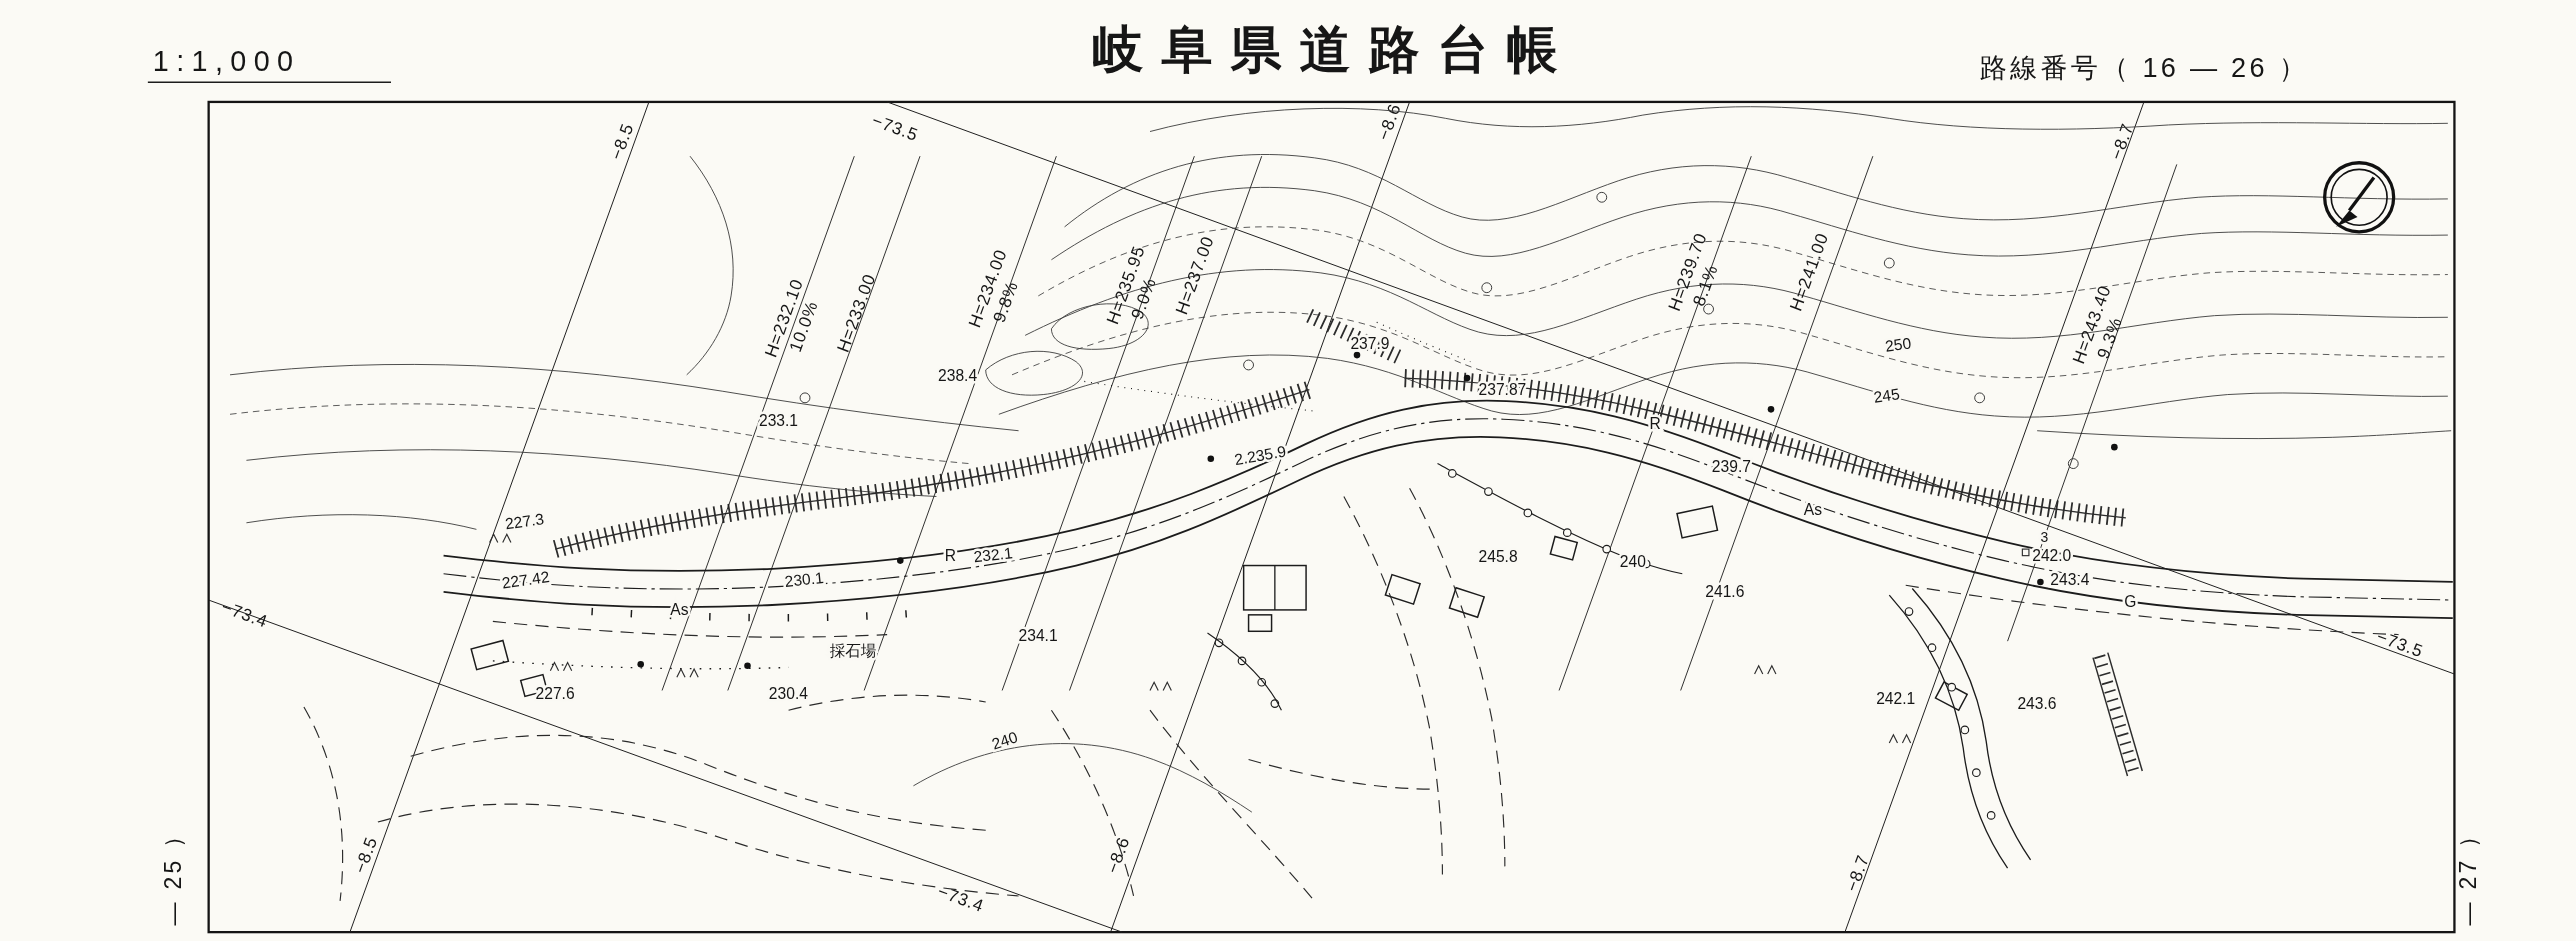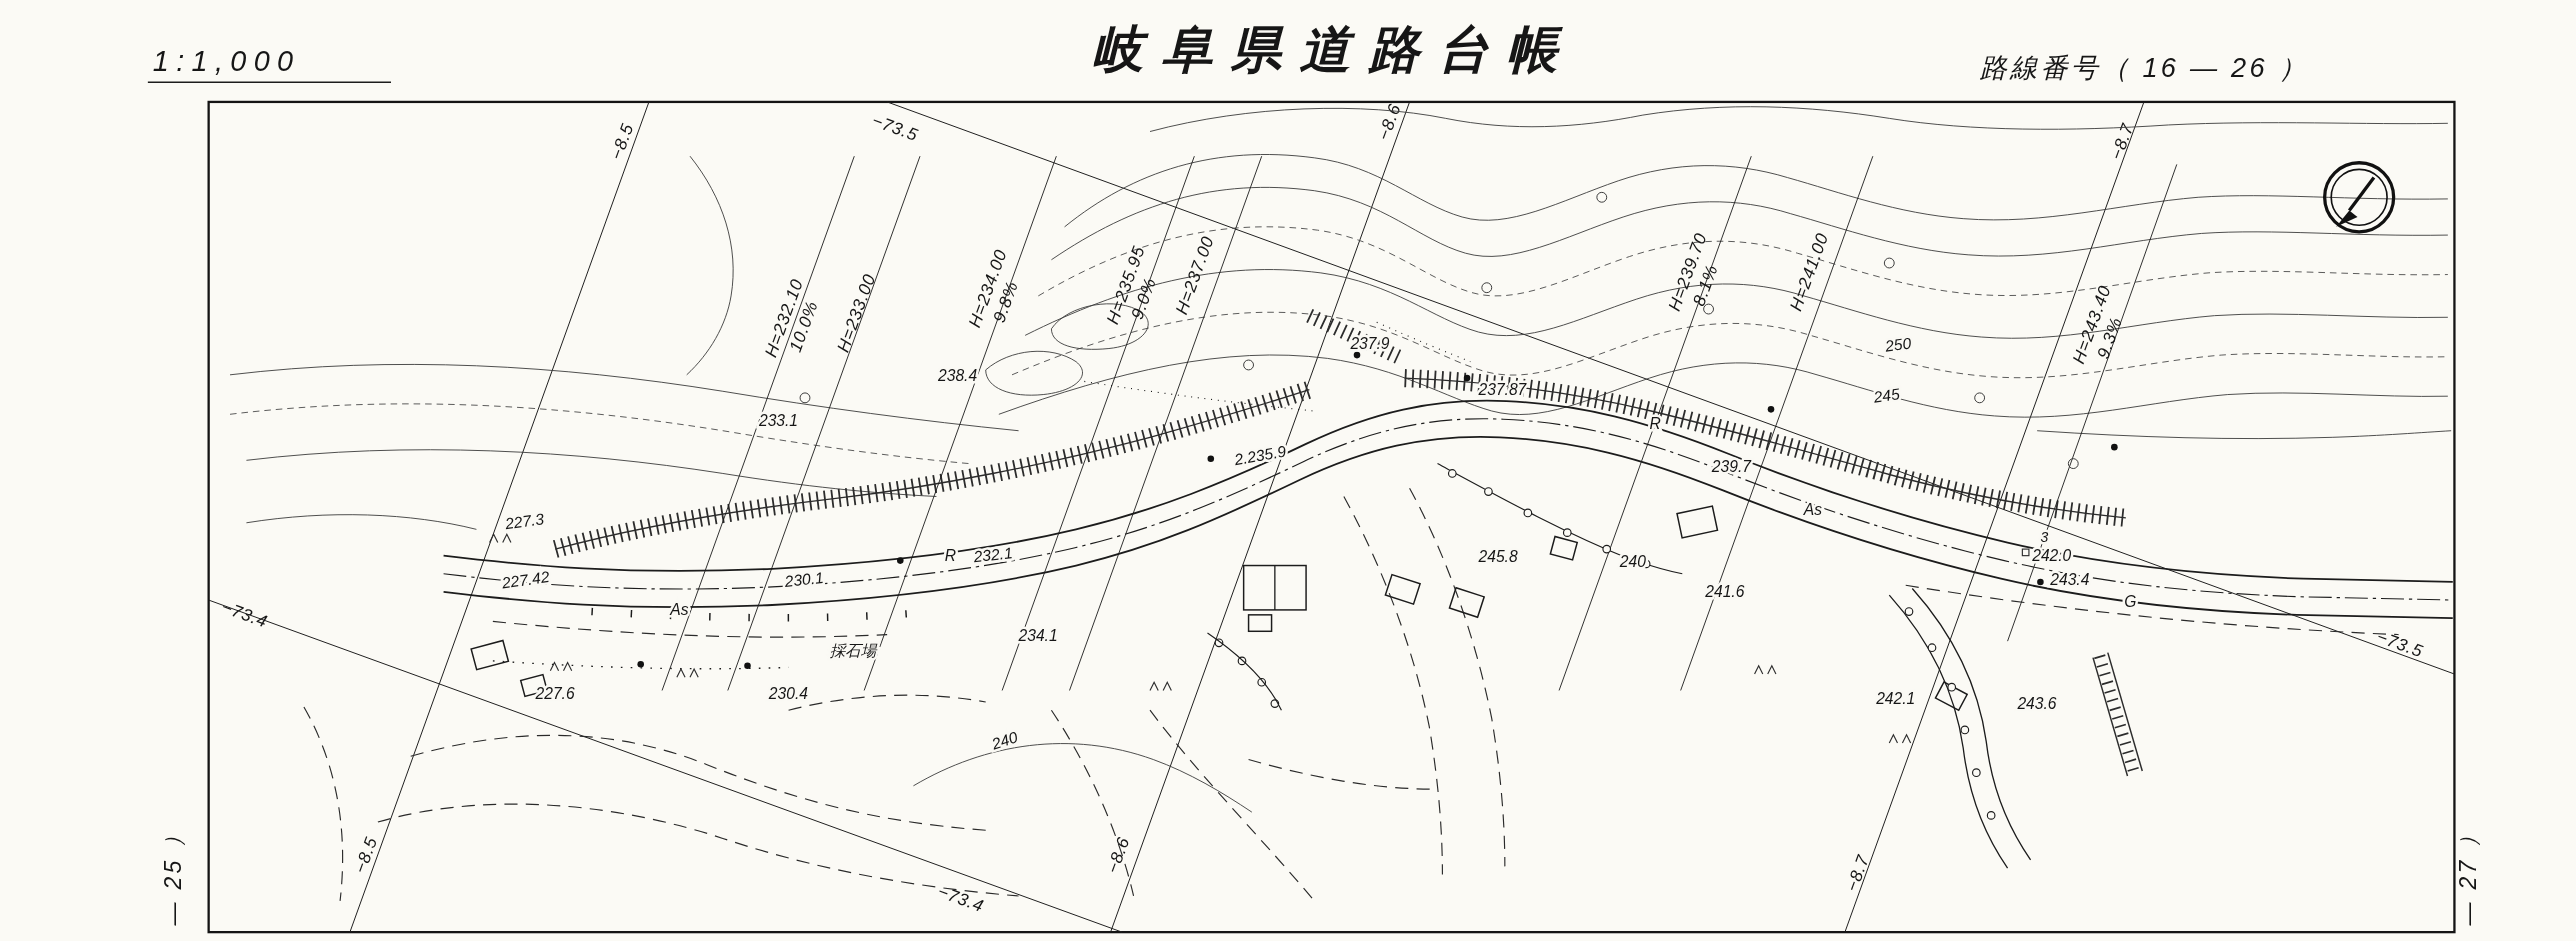--- a/index.html
+++ b/index.html
@@ -2,21 +2,21 @@
 <html style="font-size:9.6px"><head>
 <meta charset="utf-8">
 <style>
   html,body{margin:0;padding:0;}
   body{
     width:2576px;height:942px;
     background:#faf9f4;
     font-family:"Liberation Sans","DejaVu Sans",sans-serif;
     overflow:hidden;
   }
-  .page{position:absolute;inset:0;font-style:italic;}
+  .page{position:absolute;inset:0;}
   svg{display:block;width:2576px;height:942px;}
   svg text{fill:#161616;}
   .t-small{font-size:9.5px;}
   .t-tiny{font-size:8.5px;}
   .t-station{font-size:10.5px;letter-spacing:.5px;}
   .t-grid{font-size:10.5px;letter-spacing:.5px;}
   .t-edge{font-size:14px;letter-spacing:2px;}
   .t-scale{font-size:17.5px;letter-spacing:4.5px;}
   .t-title{font-size:31px;font-weight:bold;letter-spacing:11px;}
   .t-route{font-size:16.5px;letter-spacing:2px;}

